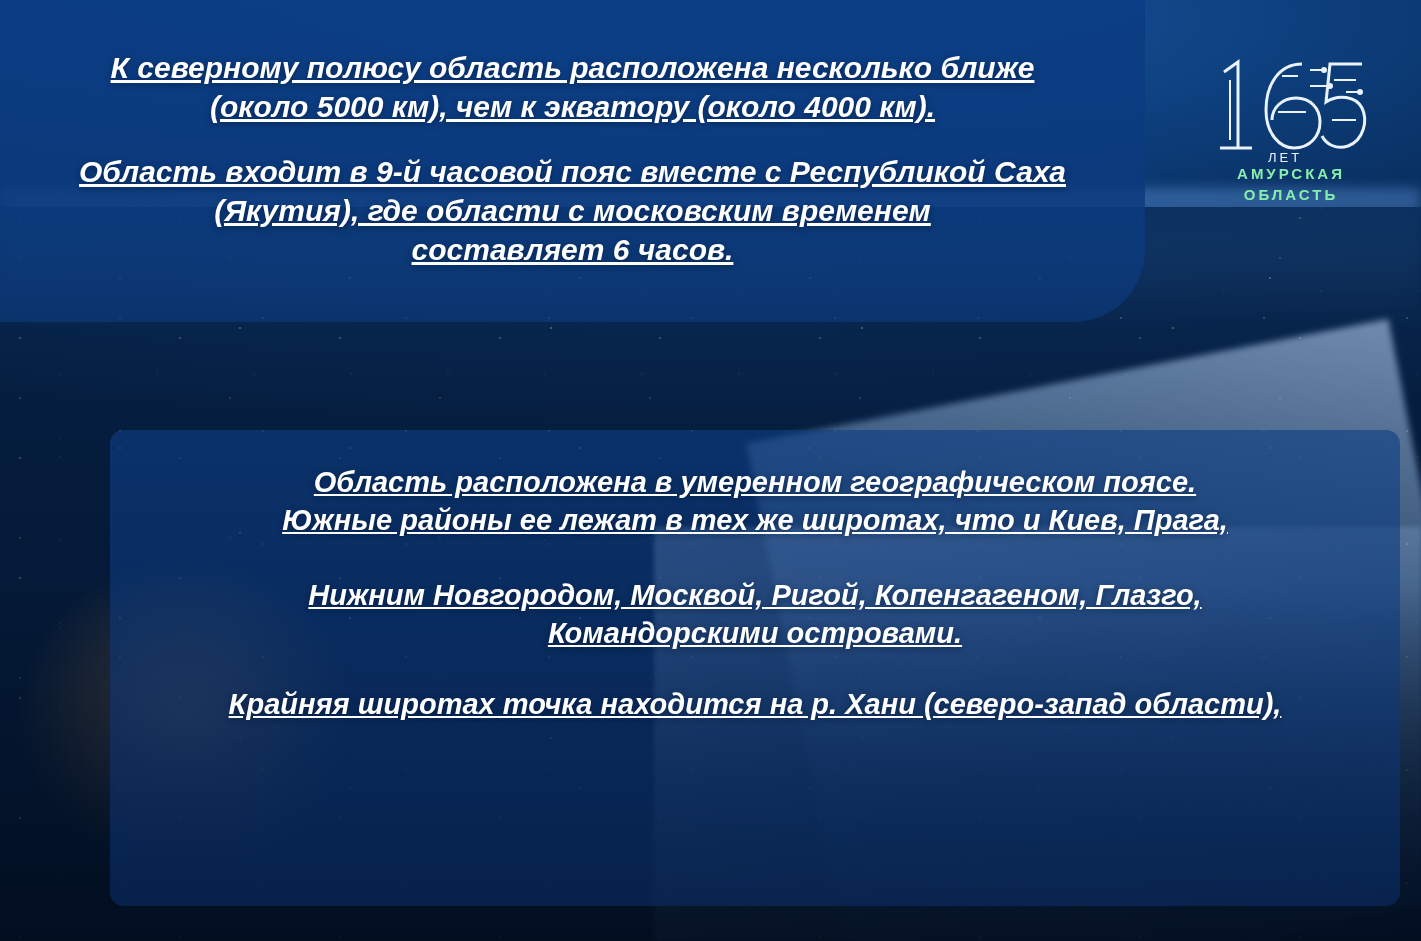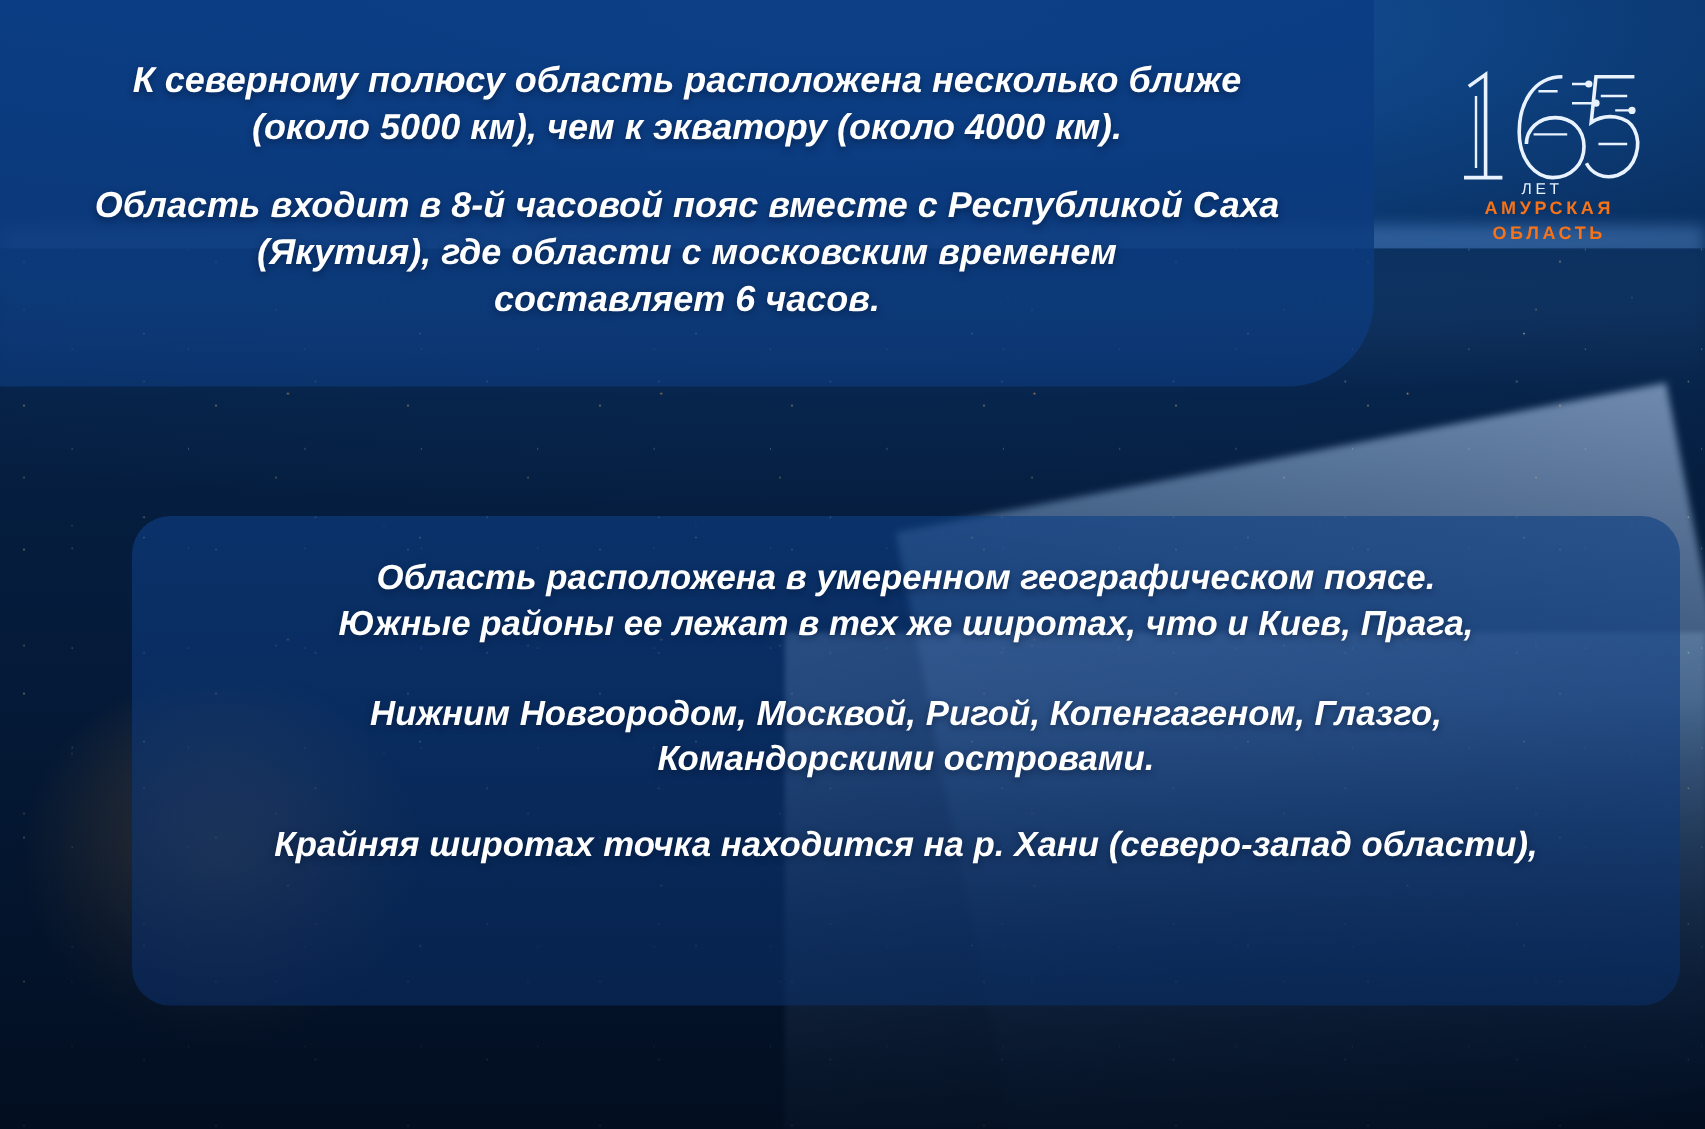--- a/index.html
+++ b/index.html
@@ -98,32 +98,33 @@
     width: 1145px;
     height: 322px;
     border-bottom-right-radius: 72px;
     padding: 48px 60px 0 60px;
     background: linear-gradient(180deg, rgba(11,61,132,.95) 0%, rgba(11,58,126,.88) 55%, rgba(12,60,128,.62) 100%);
   }
   .panel-bottom {
     left: 110px;
     top: 430px;
     width: 1290px;
-    height: 408px;
-    border-radius: 32px;
+    height: 476px;
+    border-radius: 14px;
     padding: 34px 40px 0 40px;
     background: linear-gradient(180deg, rgba(13,62,132,.62) 0%, rgba(12,56,122,.58) 50%, rgba(10,48,108,.55) 100%);
   }
 
   .para {
     font-style: italic;
     font-weight: bold;
     line-height: 1.30;
     margin: 0;
     text-shadow: 0 2px 6px rgba(0,20,50,.55);
+    text-decoration: underline;
   }
   .panel-top .p1 { font-size: 30px; margin-bottom: 26px; }
   .panel-top .p2 { font-size: 30px; }
 
   .panel-bottom .p3 { font-size: 29px; margin-bottom: 34px; }
   .panel-bottom .p4 { font-size: 29px; }
 
   .nb { white-space: nowrap; }
 
   
@@ -139,21 +140,21 @@
   .logo-mark {
     position: relative;
     height: 118px;
   }
   .logo-mark svg { display: block; margin: 0 auto; }
   .logo-text {
     font-size: 15px;
     font-weight: bold;
     letter-spacing: 3px;
     line-height: 1.38;
-    color: #f97316;
+    color: #86efac;
   }
 </style>
 </head>
 <body>
 
 <div class="slide">
 
   <div class="photo">
     <div class="horizon-glow"></div>
     <div class="photo-city"></div>
@@ -164,21 +165,21 @@
     <div class="warm-left"></div>
     <div class="dark-foreground"></div>
   </div>
 
   <div class="panel panel-top">
     <p class="para p1">
       <span class="nb">К северному полюсу область расположена несколько ближе</span><br>
       <span class="nb">(около 5000 км), чем к экватору (около 4000 км).</span>
     </p>
     <p class="para p2">
-      <span class="nb">Область входит в 8-й часовой пояс вместе с Республикой Саха</span><br>
+      <span class="nb">Область входит в 9-й часовой пояс вместе с Республикой Саха</span><br>
       <span class="nb">(Якутия), где области с московским временем</span><br>
       <span class="nb">составляет 6 часов.</span>
     </p>
   </div>
 
   <div class="panel panel-bottom">
     <p class="para p3">
       <span class="nb">Область расположена в умеренном географическом поясе.</span><br>
       <span class="nb">Южные районы ее лежат в тех же широтах, что и Киев, Прага,</span><br>
       <br>

